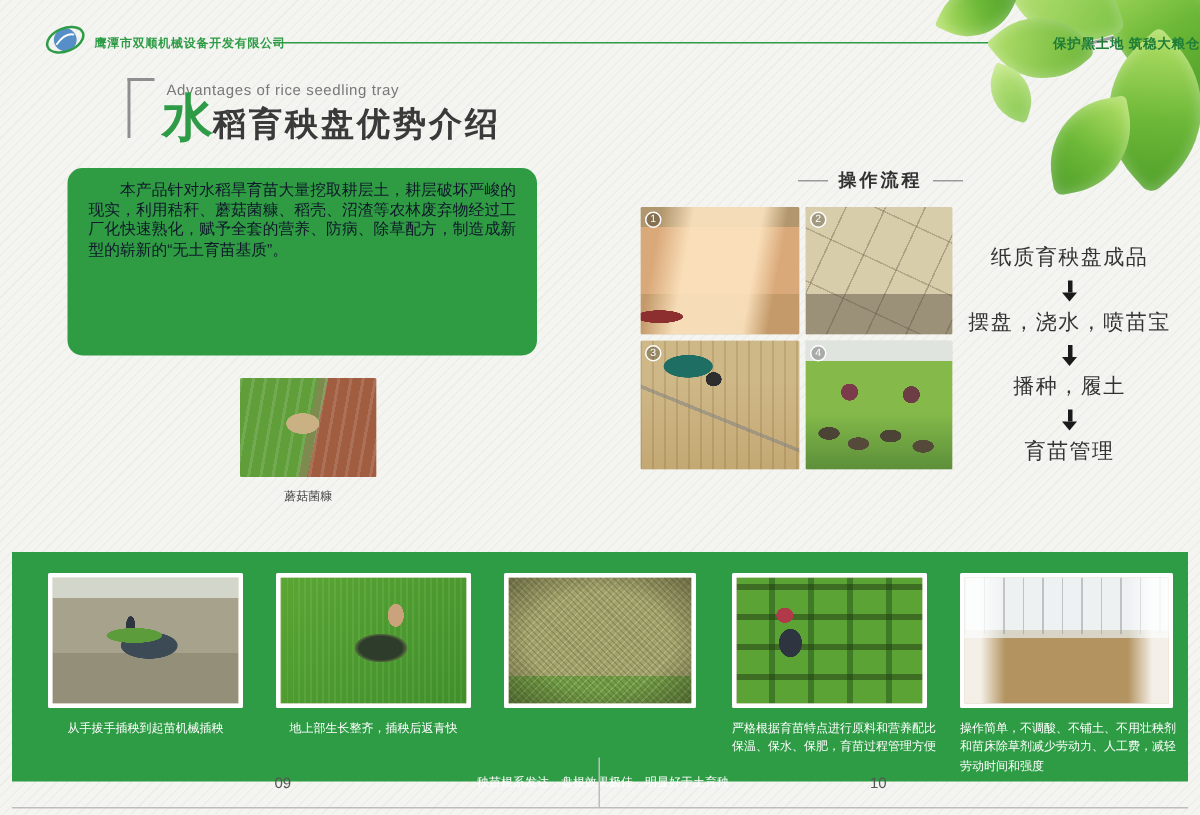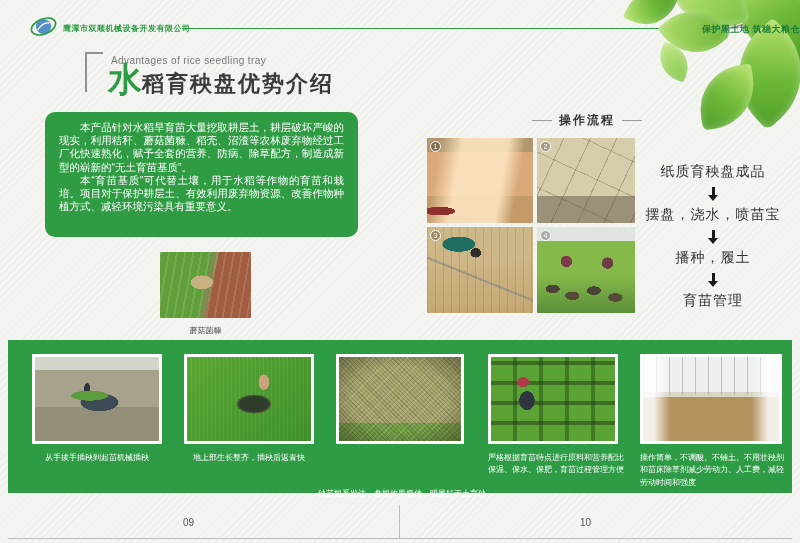--- a/index.html
+++ b/index.html
@@ -43,21 +43,21 @@
   .bracket{ position:absolute; left:85px; top:52px; width:18px; height:40px;
     border-left:2px solid #8f8f8f; border-top:2px solid #8f8f8f; }
   .subtitle-en{ position:absolute; left:111px; top:55px; font-size:10px; color:#787878;
     letter-spacing:.4px; white-space:nowrap; }
   .title-cn{ position:absolute; left:108px; top:62px; line-height:1; white-space:nowrap; }
   .t-accent{ font-size:34px; font-weight:700; color:#2e9c46; }
   .t-rest{ font-size:22px; font-weight:700; color:#3a3a3a; letter-spacing:2px; }
 
   
   .intro-box{ position:absolute; left:45px; top:112px; width:313px; height:125px;
-    background:#2f9c44; border-radius:10px; padding:9px 14px; color:#ffffff; overflow:hidden; }
+    background:#2f9c44; border-radius:10px; padding:9px 14px; color:#0f172a; overflow:hidden; }
   .intro-box p{ font-size:10.5px; line-height:13.2px; text-indent:2em; text-align:justify; }
 
   
   .photo{ background-color:#cbbd96; border-radius:1px; }
 
   
   .lp-item{ position:absolute; top:252px; }
   .lp-item .photo{ width:100%; height:66px; }
   .lp-item .cap{ margin-top:7px; text-align:center; font-size:8px; color:#4a4a4a; }
   .lp1{ left:50px; width:95px; }
@@ -123,21 +123,21 @@
 
   
   .flow{ position:absolute; left:648px; top:163px; width:130px; display:flex;
     flex-direction:column; align-items:center; gap:4px; }
   .flow .step{ font-size:14px; color:#333; letter-spacing:1px; white-space:nowrap; }
   .fa{ width:3px; height:8px; background:#1a1a1a; position:relative; margin:2px 0 7px; }
   .fa::after{ content:""; position:absolute; left:-3.5px; top:8px;
     border:5px solid transparent; border-top:6px solid #1a1a1a; border-bottom:none; }
 
   
-  .band{ position:absolute; left:8px; top:340px; width:784px; height:153px; background:#2e9b45; }
+  .band{ position:absolute; left:8px; top:368px; width:784px; height:153px; background:#2e9b45; }
   .band .photo{ border:3px solid #ffffff; position:absolute; top:14px; height:90px; }
   .bp1{ left:24px; width:130px; }
   .bp2{ left:176px; width:130px; }
   .bp3{ left:328px; width:128px; }
   .bp4{ left:480px; width:130px; }
   .bp5{ left:632px; width:142px; }
   .bcap{ position:absolute; top:112px; color:#fff; font-size:8px; line-height:1.55; }
   .bc1{ left:16px; width:146px; text-align:center; }
   .bc2{ left:168px; width:146px; text-align:center; }
   .bc3{ left:300px; width:188px; text-align:center;margin-top:36px; }
@@ -203,21 +203,20 @@
   </div>
 
   <div class="bracket"></div>
   <div class="subtitle-en">Advantages of rice seedling tray</div>
   <div class="title-cn">
     <span class="t-accent">水</span><span class="t-rest">稻育秧盘优势介绍</span>
   </div>
 
   <div class="intro-box">
     <p>本产品针对水稻旱育苗大量挖取耕层土，耕层破坏严峻的现实，利用秸秆、蘑菇菌糠、稻壳、沼渣等农林废弃物经过工厂化快速熟化，赋予全套的营养、防病、除草配方，制造成新型的崭新的“无土育苗基质”。</p>
-    <p>本“育苗基质”可代替土壤，用于水稻等作物的育苗和栽培。项目对于保护耕层土、有效利用废弃物资源、改善作物种植方式、减轻环境污染具有重要意义。</p>
   </div>
 
   <div class="lp-item lp2">
     <div class="photo ph-roots"></div>
     <div class="cap">蘑菇菌糠</div>
   </div>
 
   <div class="op-header">
     <span class="dash"></span>
     <span class="txt">操作流程</span>

